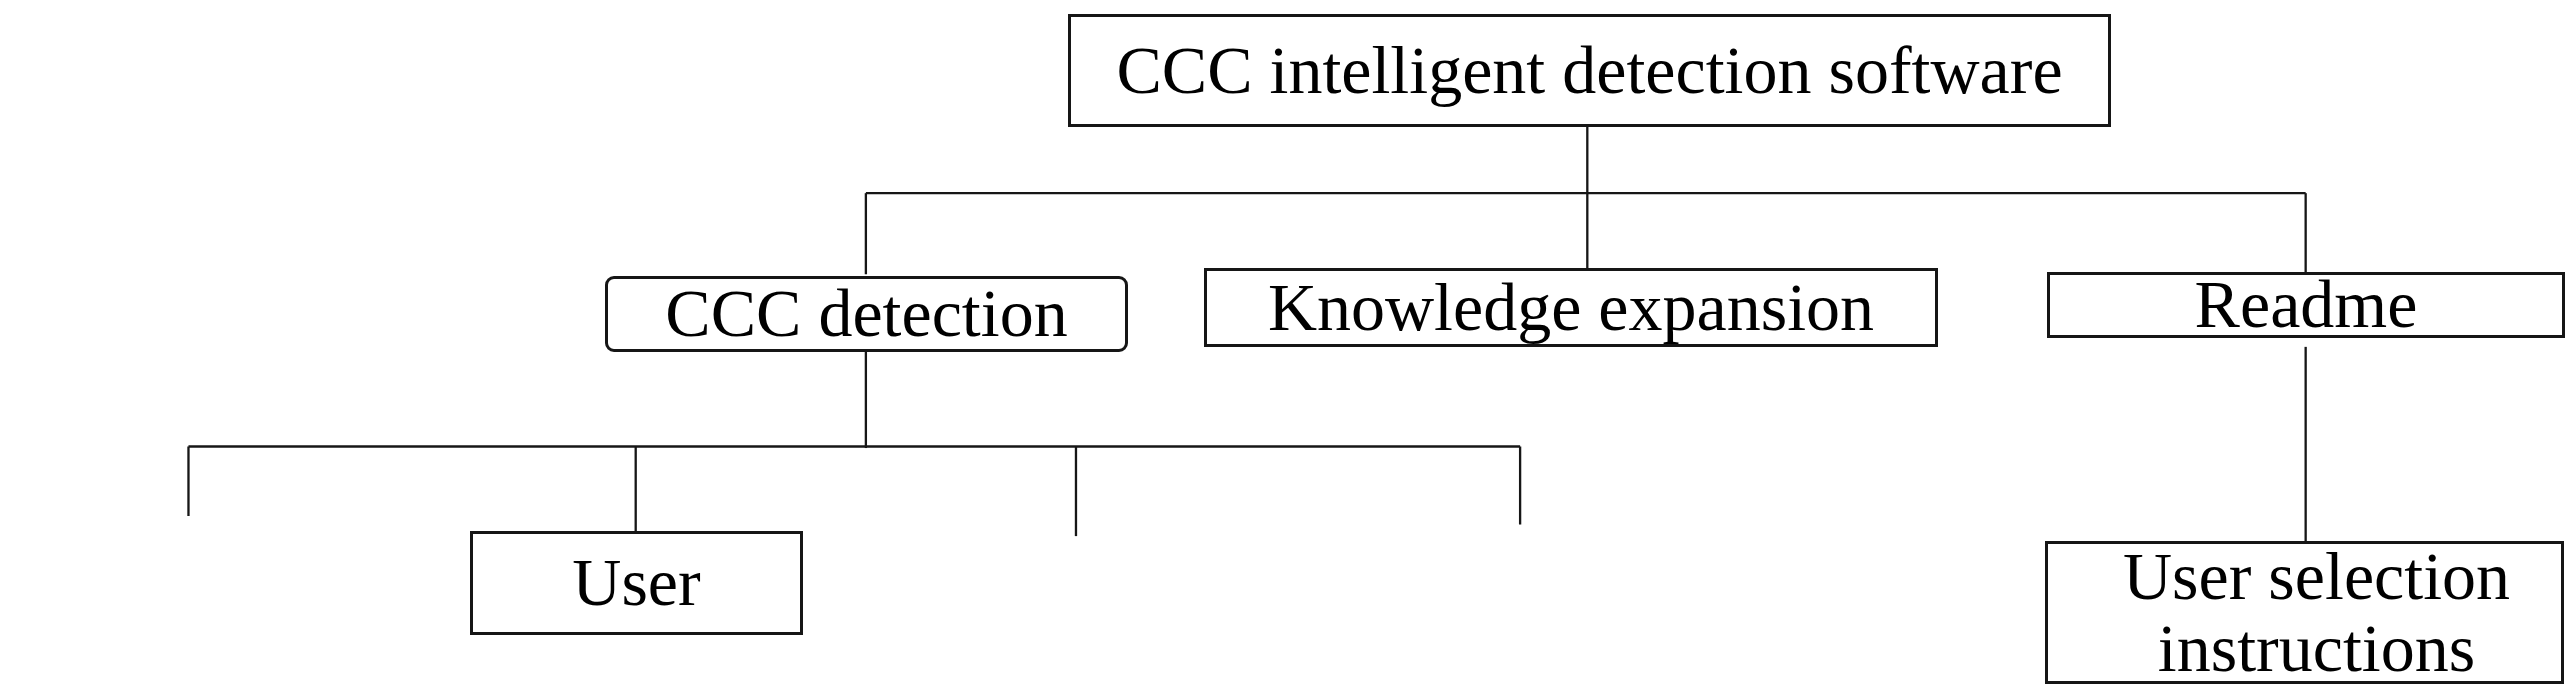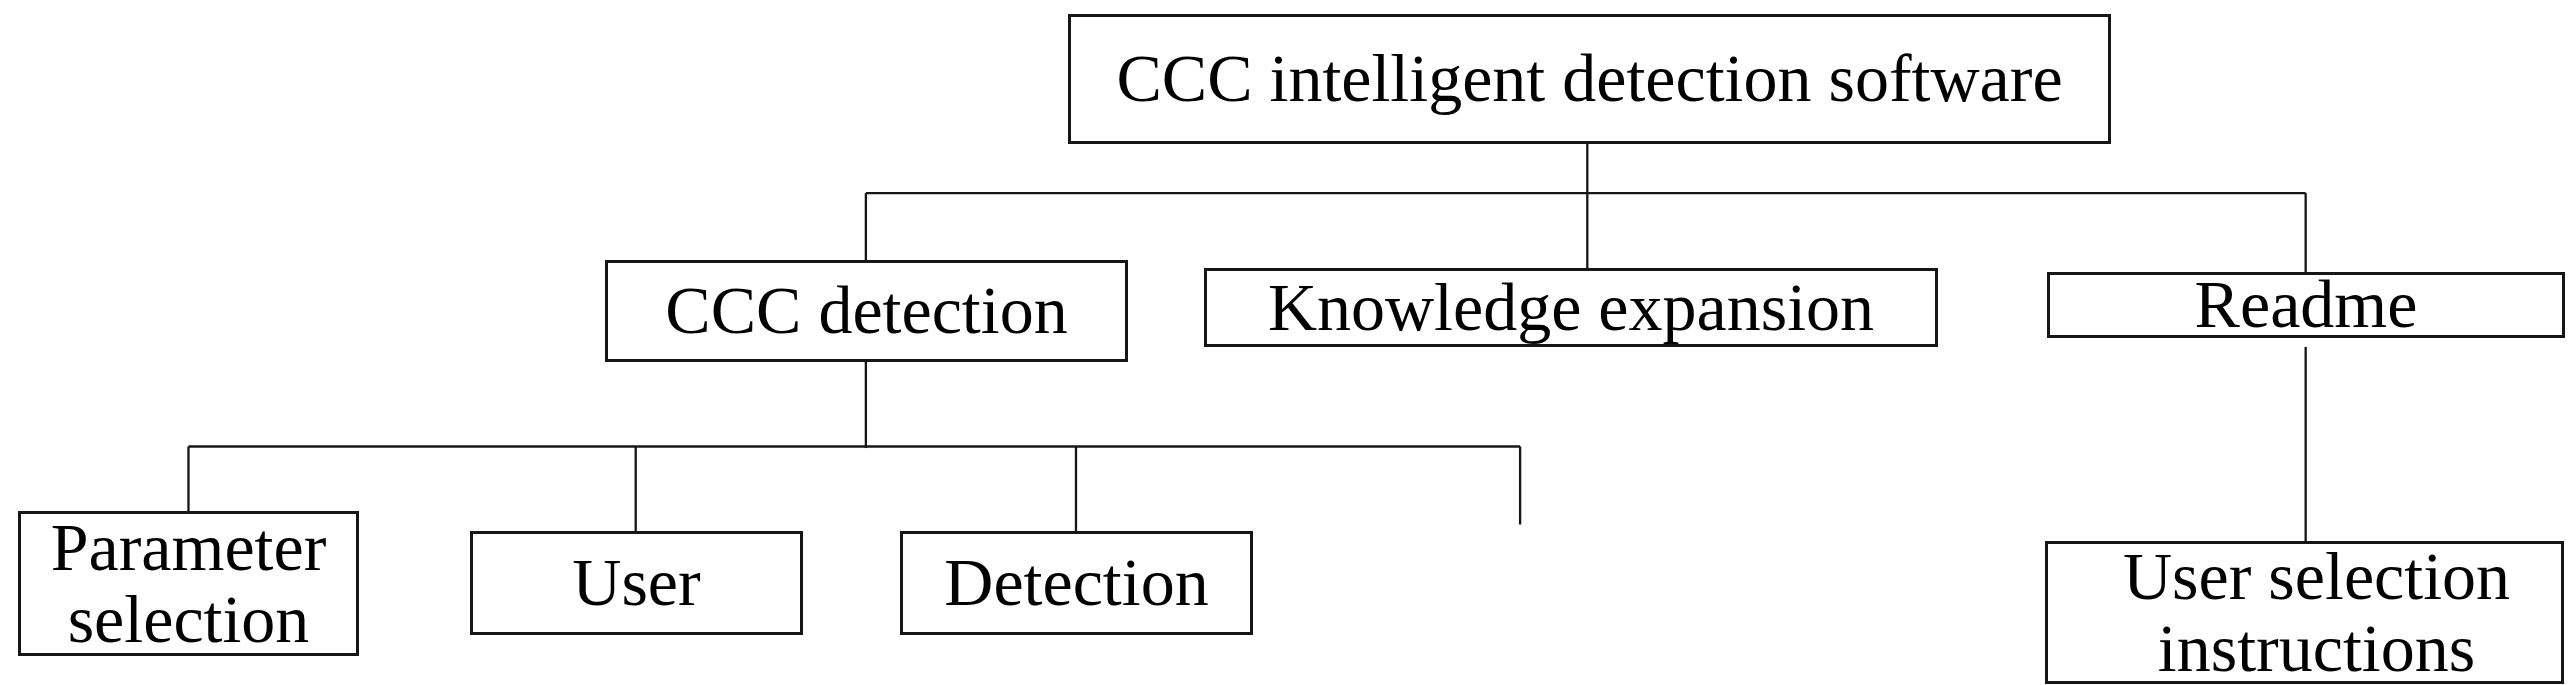--- a/index.html
+++ b/index.html
@@ -33,22 +33,22 @@
     justify-content: center;
     text-align: center;
     font-size: 68px;
     line-height: 1.05;
     white-space: nowrap;
   }
   .node.wrap {
     white-space: normal;
   }
   
-  #node-root                { left: 1068px; top: 14px;  width: 1043px; height: 130px; }
-  #node-ccc-detection       { left: 605px;  top: 260px; width: 523px;  height: 102px; }
+  #node-root                { left: 1068px; top: 14px;  width: 1043px; height: 113px; }
+  #node-ccc-detection       { left: 605px;  top: 276px; width: 523px;  height: 76px; border-radius: 9px; }
   #node-knowledge-expansion { left: 1204px; top: 268px; width: 734px;  height: 79px; }
   #node-readme              { left: 2047px; top: 272px; width: 518px;  height: 66px; }
   #node-parameter-selection { left: 18px;   top: 511px; width: 341px;  height: 145px; }
   #node-train               { left: 470px;  top: 531px; width: 333px;  height: 104px; }
   #node-detection           { left: 900px; top: 531px; width: 353px;  height: 104px; }
   #node-result-display      { left: 1348px; top: 519px; width: 345px;  height: 137px; }
   #node-user-instructions   { left: 2045px; top: 541px; width: 519px;  height: 143px; padding-left: 24px; }
   #connectors line {
     stroke: #161616;
     stroke-width: 3;
@@ -78,23 +78,21 @@
   </svg>
 
   <div class="node" id="node-root">CCC intelligent detection software</div>
 
   <div class="node" id="node-ccc-detection">CCC detection</div>
 
   <div class="node" id="node-knowledge-expansion">Knowledge expansion</div>
 
   <div class="node" id="node-readme">Readme</div>
 
-  <div class="node wrap" id="node-parameter-selection">Parameter selection</div>
 
   <div class="node" id="node-train">User</div>
 
-  <div class="node" id="node-detection">Detection</div>
 
 
   <div class="node wrap" id="node-user-instructions">User selection instructions</div>
 
 </div>
 
 
 </body></html>

